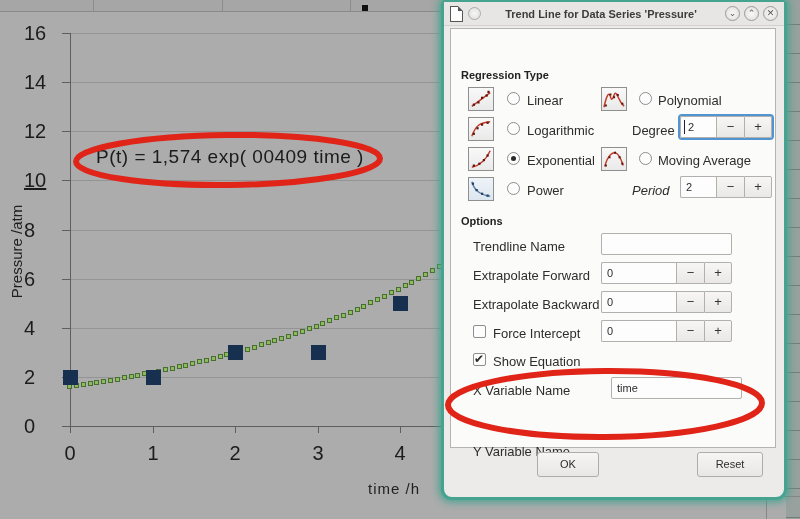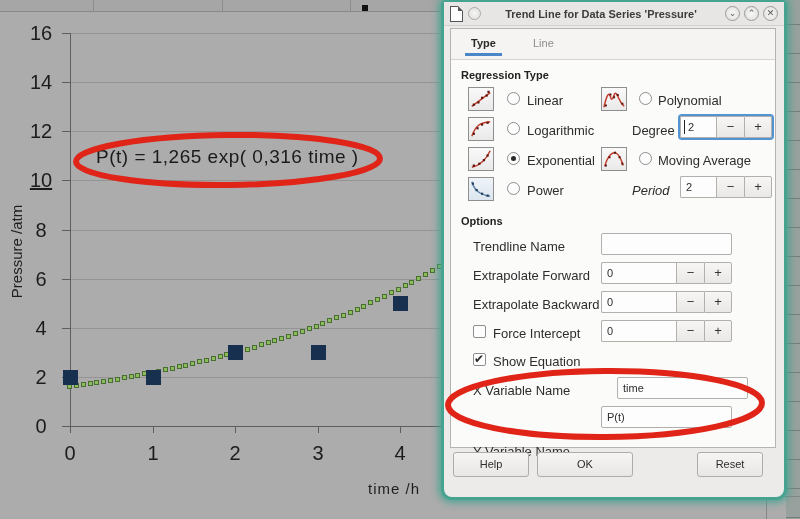--- a/index.html
+++ b/index.html
@@ -10,21 +10,21 @@
   
   .chart-region { position:absolute; inset:0; background:#acacac; z-index:0; }
   .top-strip { position:absolute; left:0; top:0; width:800px; height:12px; background:#a6a6a6; border-bottom:1px solid #898989; }
   .top-strip .cell-line { position:absolute; top:0; width:1px; height:12px; background:#8c8c8c; }
   .sel-handle { position:absolute; width:6px; height:6px; background:#111; }
   .gridline { position:absolute; height:1px; background:#949494; }
   .axis-line-y { position:absolute; width:1px; background:#5e5e5e; }
   .axis-line-x { position:absolute; height:1px; background:#5e5e5e; }
   .tick-y { position:absolute; width:8px; height:1px; background:#5e5e5e; }
   .tick-x { position:absolute; width:1px; height:7px; background:#5e5e5e; }
-  .ylab { position:absolute; font-size:20px; color:#1c1c1c; text-align:center; width:34px; line-height:20px; }
+  .ylab { position:absolute; font-size:20px; color:#1c1c1c; text-align:left; width:34px; line-height:20px; }
   .xlab { position:absolute; font-size:20px; color:#1c1c1c; text-align:center; width:30px; line-height:20px; }
   .axis-title-y { position:absolute; left:-44px; top:243px; width:120px; text-align:center;
      font-size:15px; color:#1f1f1f; transform:rotate(-90deg); transform-origin:center; }
   .axis-title-x { position:absolute; left:368px; top:480px; font-size:15px; color:#1f1f1f; letter-spacing:1px; }
   .trend-dot { position:absolute; width:5px; height:5px; background:#8cbb5e; border:1px solid #486e2f; }
   .data-sq { position:absolute; width:15px; height:15px; background:#17304f; }
   .equation { position:absolute; left:96px; top:146px; font-size:19px; color:#1b1b1b; letter-spacing:0.5px; }
 
   
   .sheet-strip { position:absolute; right:0; top:0; width:14px; height:519px; background:#99a19e;
@@ -189,42 +189,38 @@
         <div class="trend-dot" style="left: 436.765px; top: 263.642px;"></div>
         <div class="data-sq" style="left: 63px; top: 369.875px;"></div>
         <div class="data-sq" style="left: 145.5px; top: 369.875px;"></div>
         <div class="data-sq" style="left: 228px; top: 345.312px;"></div>
         <div class="data-sq" style="left: 310.5px; top: 345.312px;"></div>
         <div class="data-sq" style="left: 393px; top: 296.188px;"></div>
       </div>
 
     <div class="axis-title-y">Pressure /atm</div>
     <div class="axis-title-x">time /h</div>
-    <div class="equation">P(t) = 1,265 exp( 0,316 time )</div>
+    <div class="equation">P(t) = 1,574 exp( 00409 time )</div>
   </div>
 
   <div class="sheet-strip"></div>
   <div class="corner-vline"></div>
   <div class="corner-hline"></div>
 
   <div class="dialog">
     <div class="titlebar">
       <div class="doc-icon"></div>
       <div class="pin-btn"></div>
       <div class="title-text">Trend Line for Data Series 'Pressure'</div>
       <div class="winbtn">⌄</div>
       <div class="winbtn">⌃</div>
       <div class="winbtn">✕</div>
     </div>
 
     <div class="panel">
-      <div class="tabs">
-        <div class="tab active" style="left:14px;">Type</div>
-        <div class="tab inactive" style="left:76px;">Line</div>
-      </div>
 
       <div class="sec-head" style="left:10px; top:40px;">Regression Type</div>
 
       <div class="reg-icon" style="left:17px; top:58px;">
         <svg viewBox="0 0 26 24">
             <path d="M3 20 L23 5" stroke="#c23b28" stroke-width="1.6" fill="none"></path>
             <g fill="#5a1510">
               <rect x="4" y="17" width="2.4" height="2.4"></rect>
               <rect x="9" y="14.5" width="2.4" height="2.4"></rect>
               <rect x="13" y="9.5" width="2.4" height="2.4"></rect>
@@ -342,27 +338,25 @@
       <div class="spin" style="left:150px; top:291px;">
         <div class="sfield" style="width:75px;">0</div>
         <div class="sbtn">−</div>
         <div class="sbtn">+</div>
       </div>
 
       <div class="checkbox checked" style="left:22px; top:324px;"></div>
       <div class="lbl" style="left:42px; top:325px;">Show Equation</div>
 
       <div class="lbl" style="left:22px; top:354px;">X Variable Name</div>
-      <div class="txt-input" style="left:166px; top:348px; width:131px;">time</div>
+      <div class="txt-input" style="left:160px; top:348px; width:131px;">time</div>
       <div class="lbl" style="left:22px; top:383px;margin-top:32px;">Y Variable Name</div>
-      <div class="txt-input" style="left:150px; top:377px; width:131px;">P(t)</div>
     </div>
 
-    <div class="dlg-btn" style="left:9px;   top:450px; width:76px;">Help</div>
-    <div class="dlg-btn" style="left:93px;  top:450px; width:96px;">OK</div>
+    <div class="dlg-btn" style="left:93px;  top:450px; width:62px;">OK</div>
     <div class="dlg-btn" style="left:253px; top:450px; width:66px;">Reset</div>
   </div>
 
   <svg class="annot" width="800" height="519" viewBox="0 0 800 519">
     <ellipse cx="228" cy="160" rx="152" ry="25" fill="none" stroke="#e02418" stroke-width="6" transform="rotate(-0.6 228 160)"></ellipse>
     <ellipse cx="605" cy="404" rx="157" ry="33" fill="none" stroke="#e02418" stroke-width="6" transform="rotate(-0.4 605 404)"></ellipse>
   </svg>
 </div>
 
 </body></html>

